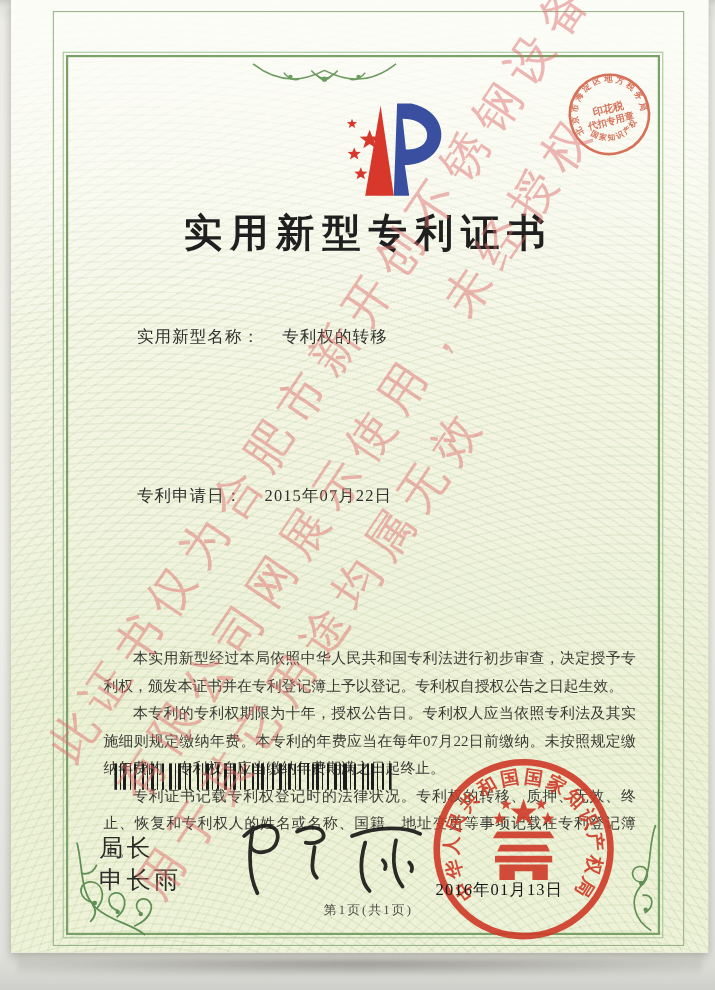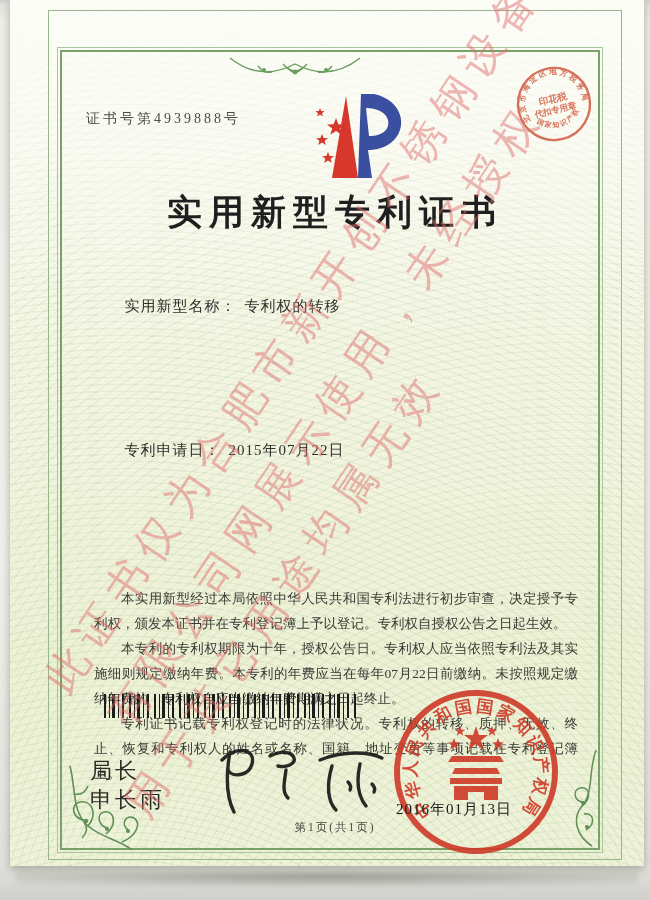--- a/index.html
+++ b/index.html
@@ -15,21 +15,21 @@
     box-shadow:0 3px 9px rgba(90,90,80,.45);}
   .bottom-shadow{position:absolute;left:16px;right:12px;top:872px;height:14px;
     background:radial-gradient(ellipse at 50% 30%,rgba(110,110,100,.55) 0,rgba(140,140,130,.25) 60%,rgba(0,0,0,0) 100%);
     filter:blur(2px);}
   .abs{position:absolute;}
   .outer-border{left:38px;top:10px;width:572px;height:848px;border:1px solid #9ab48c;}
   .inner-border{left:50px;top:50px;width:536px;height:796px;border:2px solid #7aa168;outline:1px solid #a9c59b;outline-offset:2px;}
   .cert-no{left:76px;top:110px;font-size:14px;letter-spacing:3px;color:#4c4c48;}
   .title{left:0;top:189px;width:650px;text-align:center;font-size:35px;font-weight:bold;letter-spacing:7px;color:#1f1f1f;}
   .field{left:86px;width:480px;font-size:15px;color:#30302c;letter-spacing:1px;white-space:pre;}
-  .field .lbl{margin-right:8px;}
+  .field .lbl{margin-right:20px;}
   .paras{left:84px;top:549px;width:484px;font-size:13.5px;line-height:25px;color:#3a3a34;text-align:justify;margin-top:37px;}
   .paras p{margin:0;text-indent:2em;}
   .barcode{left:94px;top:694px;width:252px;height:24px;
     background:repeating-linear-gradient(90deg,#1c1c1c 0 2px,rgba(0,0,0,0) 2px 5px,#1c1c1c 5px 6px,rgba(0,0,0,0) 6px 8px,#1c1c1c 8px 11px,rgba(0,0,0,0) 11px 14px,#1c1c1c 14px 15px,rgba(0,0,0,0) 15px 18px,#1c1c1c 18px 20px,rgba(0,0,0,0) 20px 25px);}
   .director{left:80px;font-size:22px;color:#2b2b27;letter-spacing:3px;}
   .issue-date{left:386px;top:800px;font-size:15px;color:#161616;letter-spacing:1px;z-index:4;}
   .footer{left:0;top:820px;width:650px;text-align:center;font-size:11.5px;letter-spacing:2px;color:#4a4a44;}
   .wm{transform-origin:0 50%;transform:rotate(-56deg);white-space:nowrap;font-size:43px;
     letter-spacing:10px;line-height:46px;color:rgba(222,106,106,.48);font-weight:500;z-index:9;pointer-events:none;}
   .seal{opacity:.9;z-index:3;}
@@ -77,21 +77,20 @@
         <path d="M44,2 C36,24 42,44 30,58 C20,70 24,88 40,98"></path>
         <path d="M30,58 C40,50 38,38 28,40 C20,42 22,54 32,54"></path>
         <path d="M34,82 C44,76 42,64 32,66"></path>
       </g>
       <g fill="#5f8f55">
           <circle cx="31" cy="55" r="2"></circle>
           <circle cx="35" cy="79" r="2"></circle>
         </g>
     </svg>
 
-    <div class="abs cert-no">证书号第4939888号</div>
 
     <svg class="abs" style="left:296px;top:86px;" width="104" height="96" viewBox="0 0 104 96">
       <polygon points="40,10 52,92 26,92" fill="#d8372b"></polygon>
       <path d="M55,8 L68,8 C96,14 102,40 88,54 C80,62 70,64 62,64 L66,92 L52,92 Z M60,22 L63,50 C76,50 84,44 82,34 C80,26 70,22 60,22 Z" fill="#3a4fa0"></path>
       <g fill="#d8372b">
         <polygon points="30,32 32.4,38.2 39,38.4 33.8,42.4 35.8,48.8 30,45 24.2,48.8 26.2,42.4 21,38.4 27.6,38.2"></polygon>
         <polygon points="16,48 17.6,52 22,52.2 18.6,54.8 19.8,59 16,56.6 12.2,59 13.4,54.8 10,52.2 14.4,52"></polygon>
         <polygon points="22,66 23.6,70 28,70.2 24.6,72.8 25.8,77 22,74.6 18.2,77 19.4,72.8 16,70.2 20.4,70"></polygon>
         <polygon points="38,74 39.6,78 44,78.2 40.6,80.8 41.8,85 38,82.6 34.2,85 35.4,80.8 32,78.2 36.4,78"></polygon>
         <polygon points="14,22 15.2,25 18.6,25.2 16,27.2 16.9,30.4 14,28.6 11.1,30.4 12,27.2 9.4,25.2 12.8,25"></polygon>

